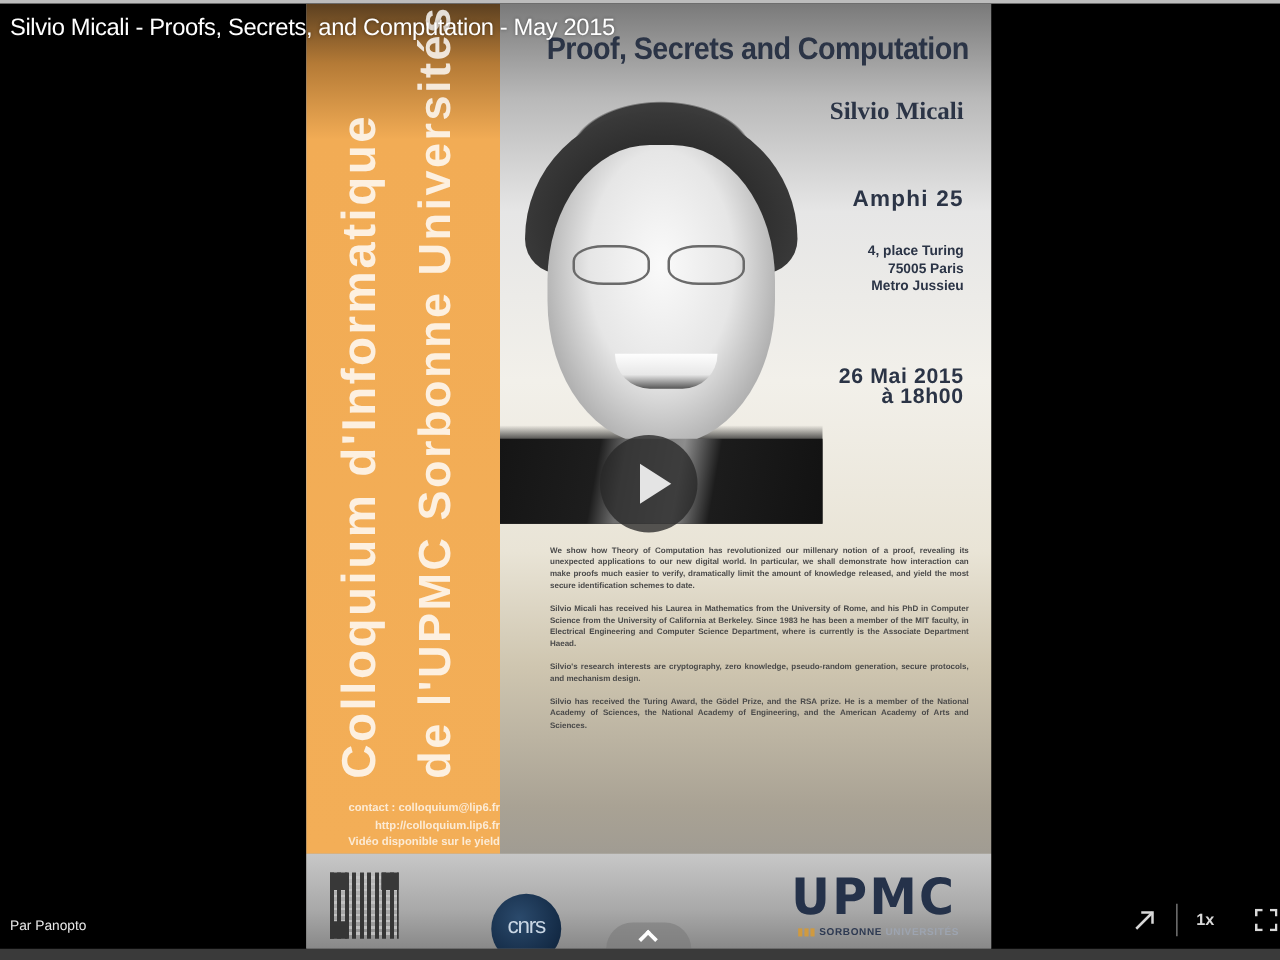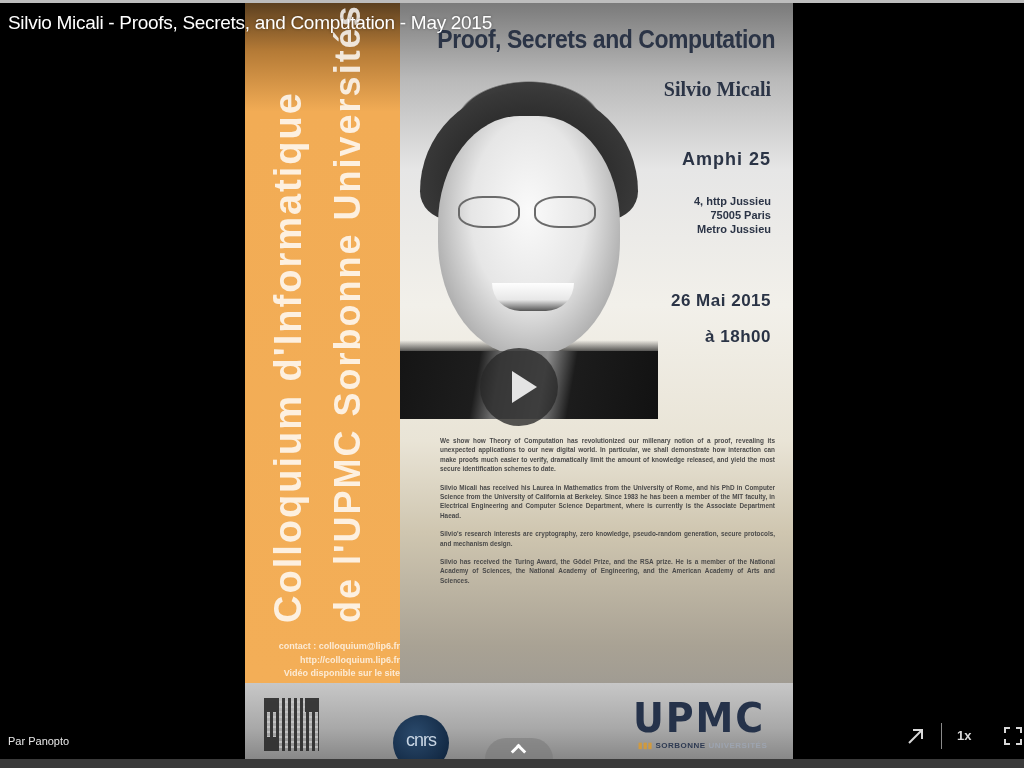--- a/index.html
+++ b/index.html
@@ -42,21 +42,21 @@
   .photo .glasses-l { left: 58px; } .photo .glasses-r { left: 134px; }
   .photo .mouth { position: absolute; left: 92px; top: 222px; width: 82px; height: 28px; border-radius: 0 0 45px 45px;
                   background: linear-gradient(180deg, #fefefe 0%, #e7e7e7 60%, #555 100%); }
   .photo .jacket { position: absolute; left: 0; top: 290px; width: 258px; height: 68px;
                    background: linear-gradient(100deg, #151515 0%, #1d1d1d 30%, #6d6d6d 38%, #8c8c8c 55%, #1c1c1c 66%, #121212 100%); }
 
   .venue { position: absolute; right: 22px; top: 146px; color: #2b3446; font-size: 18px; font-weight: bold; letter-spacing: 1px; }
   .addr { position: absolute; right: 22px; color: #2b3446; font-size: 11px; font-weight: bold; text-align: right; }
   .addr.a1 { top: 192px; } .addr.a2 { top: 206px; } .addr.a3 { top: 220px; }
   .date { position: absolute; right: 22px; color: #2b3446; font-size: 17px; font-weight: bold; text-align: right; letter-spacing: 0.5px; }
-  .date.d1 { top: 288px; } .date.d2 { top: 324px; }
+  .date.d1 { top: 288px; } .date.d2 { top: 304px; }
 
   .abstract { position: absolute; left: 195px; top: 433px; width: 335px; color: #4a4a4a; font-size: 6.4px; font-weight: bold;
               line-height: 9.4px; text-align: justify; }
   .abstract p { margin-bottom: 9px; }
 
   .logos-bar { position: absolute; left: 0; top: 680px; width: 548px; height: 76px;
                background: linear-gradient(180deg, #c7c7c7 0%, #a8a8a8 60%, #888 100%); }
   .qr { position: absolute; left: 19px; top: 15px; width: 55px; height: 53px;
         background:
           linear-gradient(#2b2b2b,#2b2b2b) 0 0/14px 14px no-repeat,
@@ -103,37 +103,37 @@
 
 <div class="top-strip"></div>
 <div class="player"></div>
 
 <div class="poster">
   <div class="orange-band">
     <div class="vtext l1">Colloquium d'Informatique</div>
     <div class="vtext l2">de l'UPMC Sorbonne Universités</div>
     <div class="contact c1">contact : colloquium@lip6.fr</div>
     <div class="contact c2">http://colloquium.lip6.fr</div>
-    <div class="contact c3">Vidéo disponible sur le site</div>
+    <div class="contact c3">Vidéo disponible sur le yield</div>
   </div>
 
   <div class="poster-title">Proof, Secrets and Computation</div>
   <div class="poster-speaker">Silvio Micali</div>
 
   <div class="photo">
     <div class="hair"></div>
     <div class="face"></div>
     <div class="glasses-l"></div>
     <div class="glasses-r"></div>
     <div class="mouth"></div>
     <div class="jacket"></div>
   </div>
 
   <div class="venue">Amphi 25</div>
-  <div class="addr a1">4, http Jussieu</div>
+  <div class="addr a1">4, place Turing</div>
   <div class="addr a2">75005 Paris</div>
   <div class="addr a3">Metro Jussieu</div>
   <div class="date d1">26 Mai 2015</div>
   <div class="date d2">à 18h00</div>
 
   <div class="abstract">
     <p>We show how Theory of Computation has revolutionized our millenary notion of a proof, revealing its unexpected applications to our new digital world. In particular, we shall demonstrate how interaction can make proofs much easier to verify, dramatically limit the amount of knowledge released, and yield the most secure identification schemes to date.</p>
     <p>Silvio Micali has received his Laurea in Mathematics from the University of Rome, and his PhD in Computer Science from the University of California at Berkeley. Since 1983 he has been a member of the MIT faculty, in Electrical Engineering and Computer Science Department, where is currently is the Associate Department Haead.</p>
     <p>Silvio's research interests are cryptography, zero knowledge, pseudo-random generation, secure protocols, and mechanism design.</p>
     <p>Silvio has received the Turing Award, the Gödel Prize, and the RSA prize. He is a member of the National Academy of Sciences, the National Academy of Engineering, and the American Academy of Arts and Sciences.</p>

